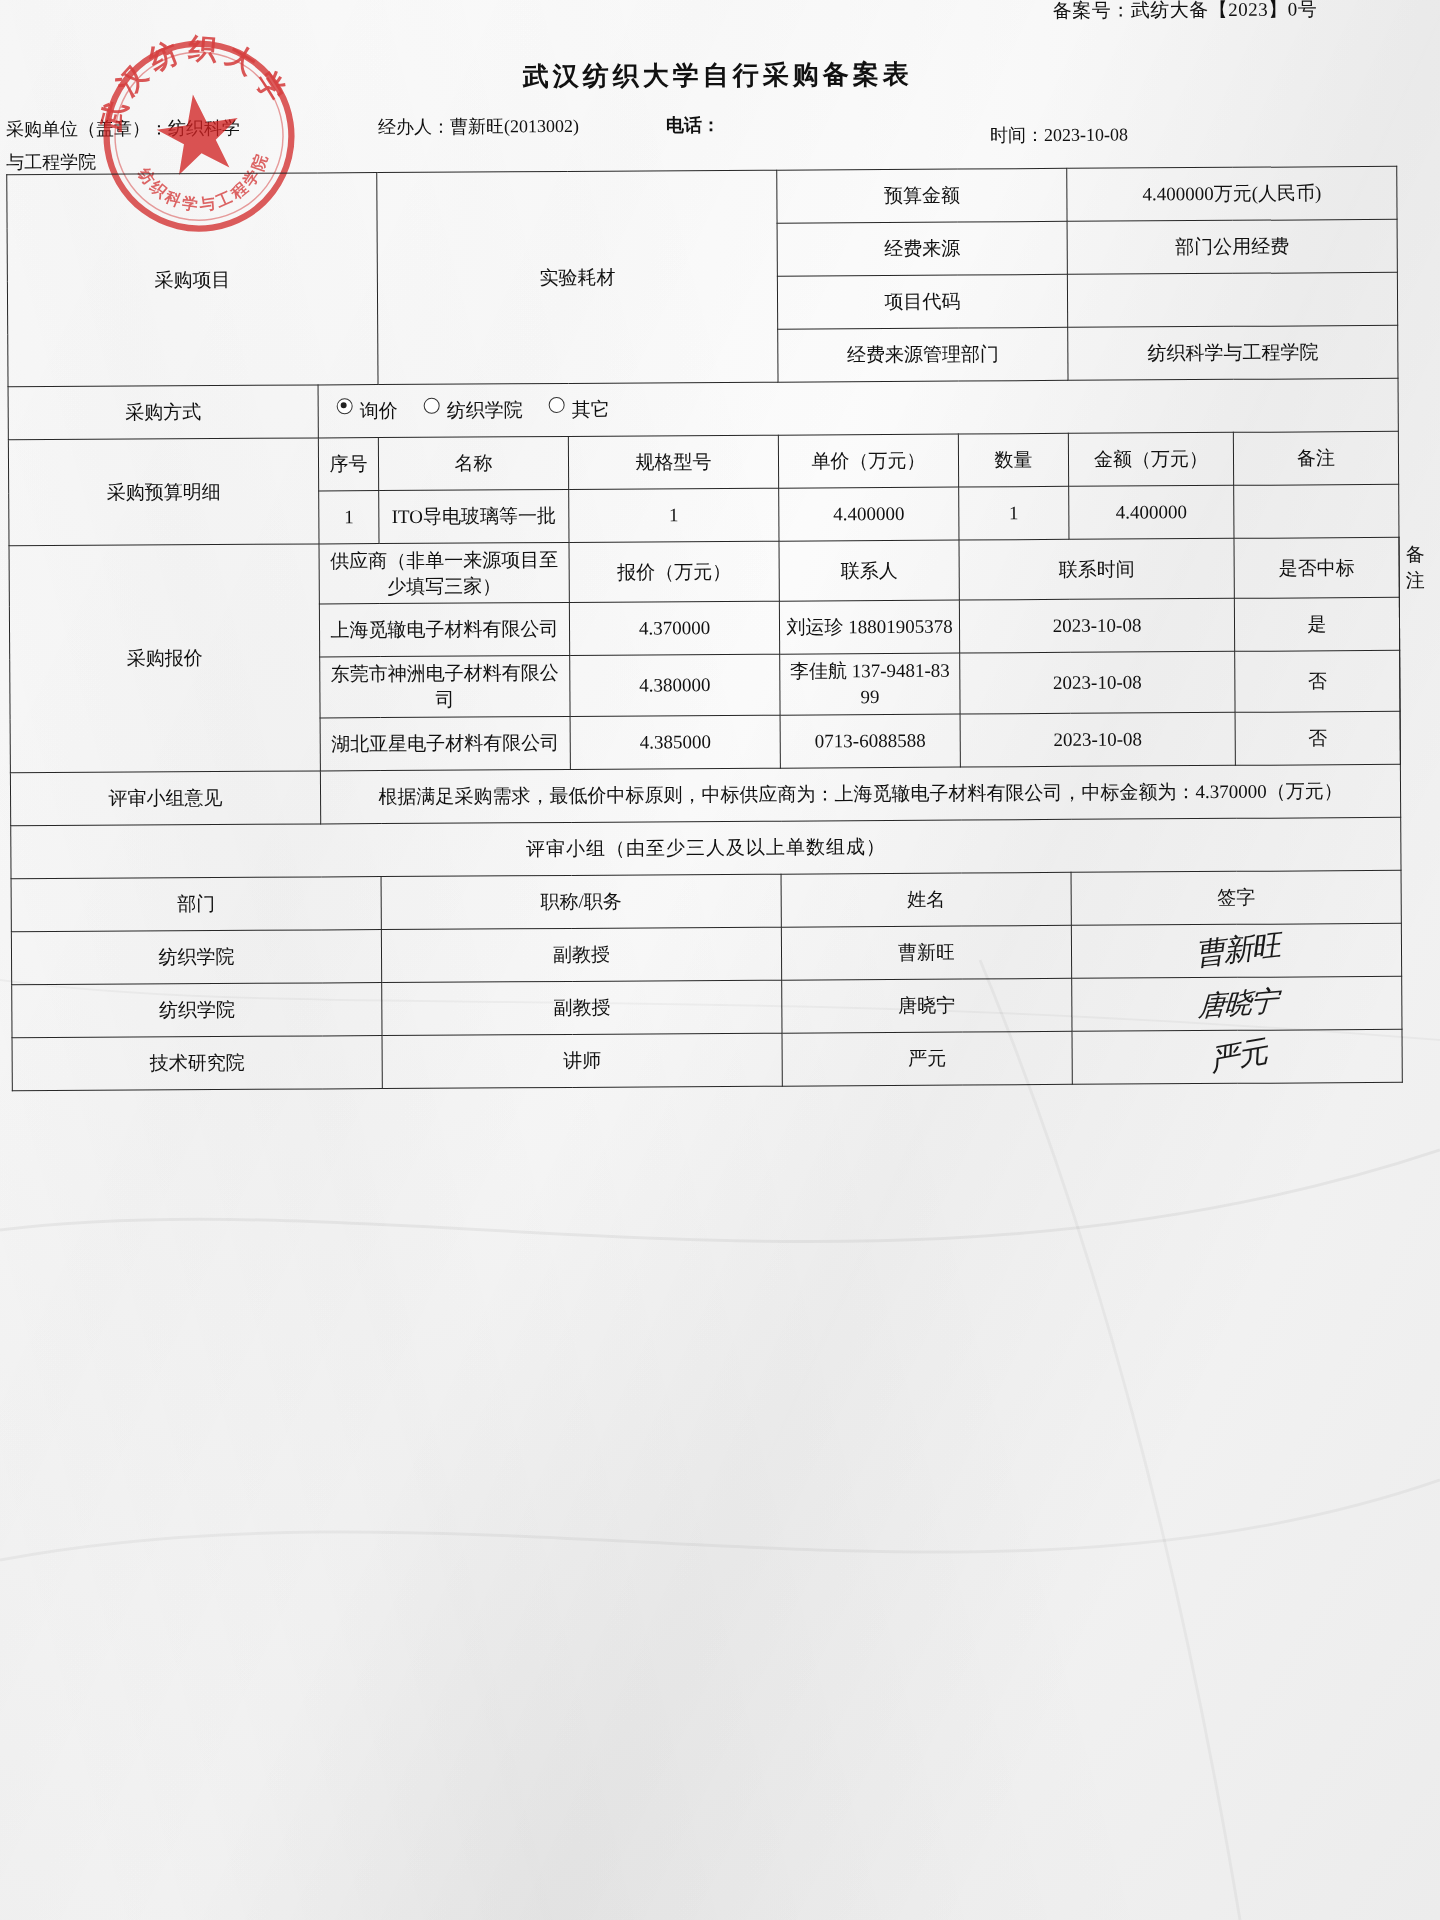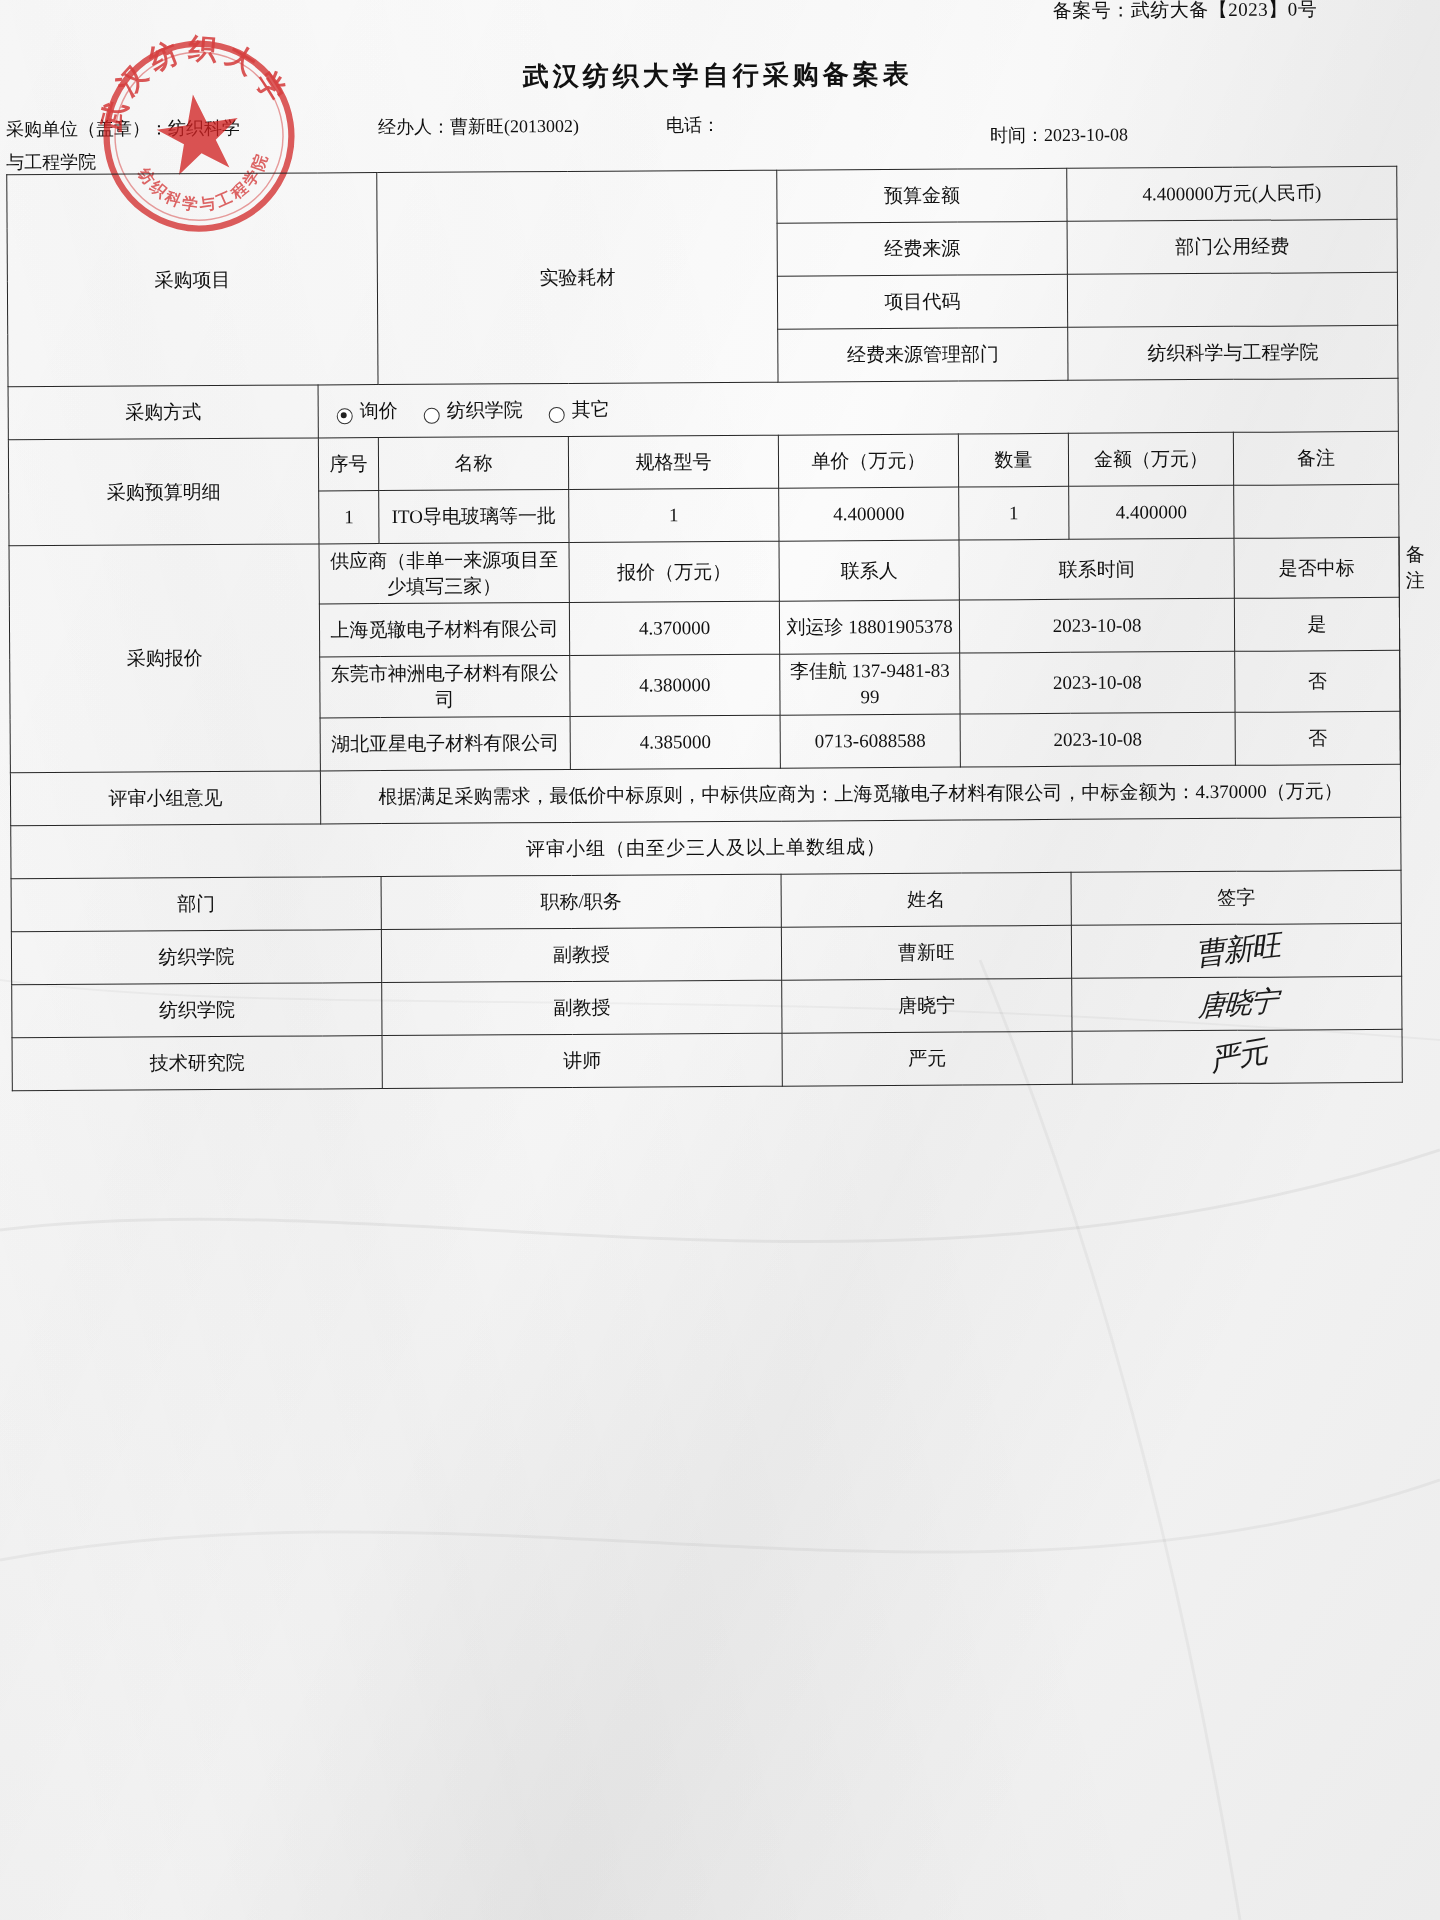--- a/index.html
+++ b/index.html
@@ -65,21 +65,21 @@
   }
 
   .hdr-line {
     position: absolute;
     font-size: 18px;
     white-space: nowrap;
   }
   #hdr-unit      { left: 8px;  top: 113px; }
   #hdr-unit2     { left: 8px;  top: 146px; }
   #hdr-agent     { left: 380px; top: 113px; }
-  #hdr-phone     { left: 668px; top: 113px; }
+  #hdr-phone     { left: 668px; top: 113px; font-weight: bold; }
   #hdr-time      { left: 992px; top: 125px; }
 
   
   table.grid {
     position: absolute;
     left: 8px;
     top: 170px;
     width: 1390px;
     border-collapse: collapse;
     table-layout: fixed;
@@ -101,21 +101,21 @@
   
   .radio-row {
     display: flex;
     align-items: center;
     gap: 26px;
     padding-left: 18px;
     font-size: 19px;
   }
   .radio {
     display: inline-flex;
-    align-items: flex-end;
+    align-items: flex-start;
     gap: 7px;
   }
   .dot {
     width: 14px; height: 14px;
     border: 1px solid #333;
     border-radius: 50%;
     display: inline-block;
     position: relative;
     background: #fff;
   }

